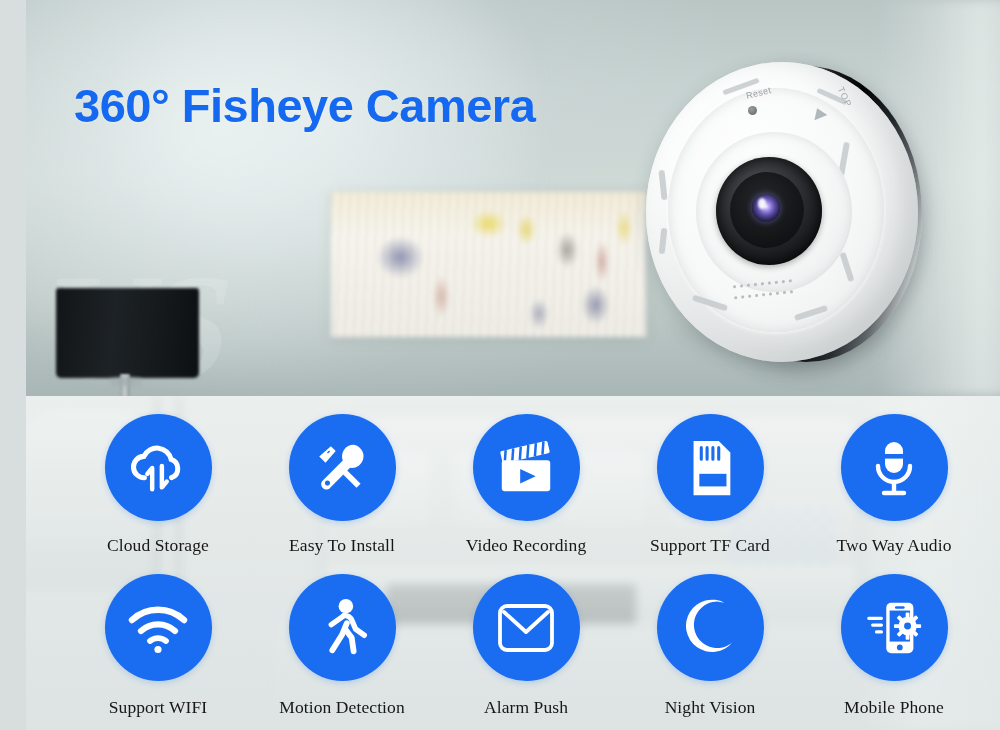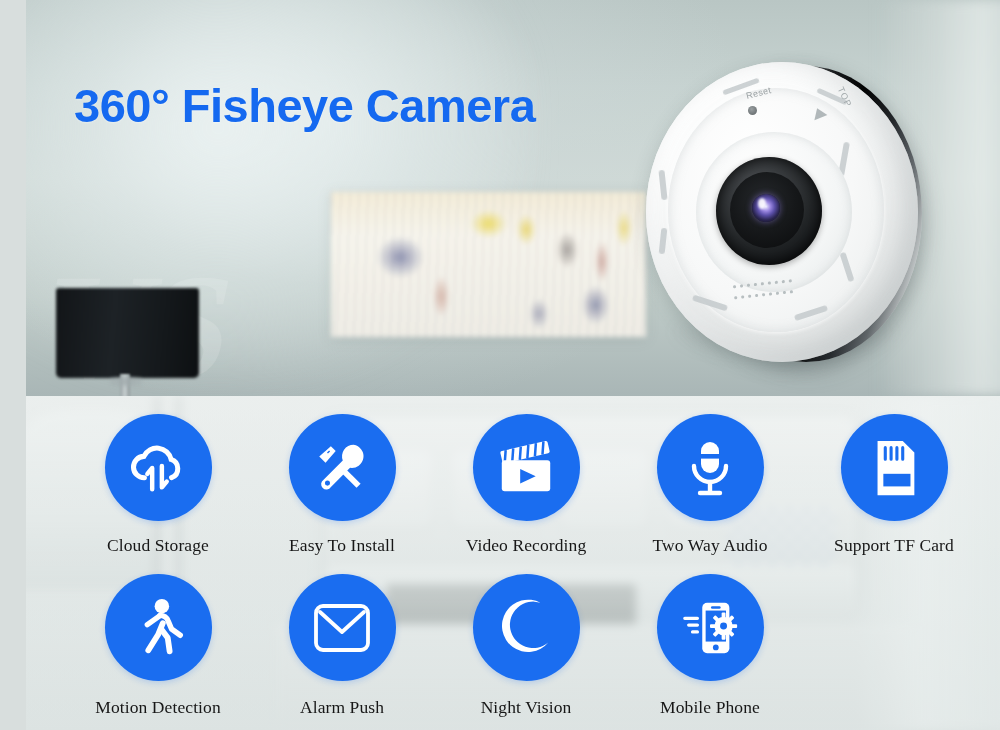--- a/index.html
+++ b/index.html
@@ -412,42 +412,55 @@
      <rect x="8" y="24" width="50" height="32" rx="3" fill="#ffffff"></rect>
      <path d="M27 33l16 7.5-16 7.5z" fill="#1a6df0"></path>
    </svg>
             </span>
           </div>
           <div class="caption" style="color: rgb(23, 23, 23);">Video Recording</div>
         </div>
         <div class="cell">
           <div class="bubble" style="background: rgb(26, 109, 240);">
             <span>
+              <svg width="58" height="62" viewBox="0 0 58 64">
+     <path d="M12 4h26l12 12v44H12z" fill="#ffffff"></path>
+     <path d="M20 11v12M26 11v12M32 11v12M38 11v12" stroke="#1a6df0" stroke-width="3.2" stroke-linecap="round"></path>
+     <rect x="18" y="38" width="28" height="13" fill="#1a6df0"></rect>
+   </svg>
+            </span>
+          </div>
+          <div class="caption" style="color: rgb(23, 23, 23);">Support TF Card</div>
+        </div>
+        <div class="cell">
+          <div class="bubble" style="background: rgb(26, 109, 240);">
+            <span>
               <svg width="56" height="64" viewBox="0 0 56 64">
      <rect x="19" y="6" width="18" height="31" rx="9" fill="#ffffff"></rect>
      <rect x="19" y="18" width="18" height="4.6" fill="#1a6df0"></rect>
      <path d="M12 30a16 16 0 0 0 32 0" fill="none" stroke="#ffffff" stroke-width="4.4" stroke-linecap="round"></path>
      <path d="M28 46v10" stroke="#ffffff" stroke-width="4.4" stroke-linecap="round"></path>
      <path d="M18 57h20" stroke="#ffffff" stroke-width="4.4" stroke-linecap="round"></path>
    </svg>
             </span>
           </div>
           <div class="caption" style="color: rgb(23, 23, 23);">Two Way Audio</div>
         </div>
-        <div class="cell">
-          <div class="bubble" style="background: rgb(26, 109, 240);">
-            <span>
-              <svg width="58" height="62" viewBox="0 0 58 64">
-     <path d="M12 4h26l12 12v44H12z" fill="#ffffff"></path>
-     <path d="M20 11v12M26 11v12M32 11v12M38 11v12" stroke="#1a6df0" stroke-width="3.2" stroke-linecap="round"></path>
-     <rect x="18" y="38" width="28" height="13" fill="#1a6df0"></rect>
-   </svg>
-            </span>
-          </div>
-          <div class="caption" style="color: rgb(23, 23, 23);">Support TF Card</div>
+        <div class="cell row2">
+          <div class="bubble" style="background: rgb(26, 109, 240);">
+            <span>
+              <svg width="64" height="54" viewBox="0 0 64 54">
+     <path d="M6 19a38 38 0 0 1 52 0" fill="none" stroke="#ffffff" stroke-width="6.4" stroke-linecap="round"></path>
+     <path d="M15 30a25 25 0 0 1 34 0" fill="none" stroke="#ffffff" stroke-width="6.2" stroke-linecap="round"></path>
+     <path d="M24 40a12.5 12.5 0 0 1 16 0" fill="none" stroke="#ffffff" stroke-width="5.8" stroke-linecap="round"></path>
+     <circle cx="32" cy="48.5" r="3.6" fill="#ffffff"></circle>
+   </svg>
+            </span>
+          </div>
+          <div class="caption" style="color: rgb(23, 23, 23);">Support WIFI</div>
         </div>
         <div class="cell row2">
           <div class="bubble" style="background: rgb(26, 109, 240);">
             <span>
               <svg width="58" height="62" viewBox="0 0 58 64">
      <circle cx="33" cy="9.5" r="7.5" fill="#ffffff"></circle>
      <path d="M31 19c4 0 7 2 8.4 5.6L43 33l9 6.5" fill="none" stroke="#ffffff" stroke-width="5.6" stroke-linecap="round" stroke-linejoin="round"></path>
      <path d="M30 20l-12 8.5" fill="none" stroke="#ffffff" stroke-width="5.6" stroke-linecap="round"></path>
      <path d="M34 27l-5 12-10 16" fill="none" stroke="#ffffff" stroke-width="6" stroke-linecap="round" stroke-linejoin="round"></path>
      <path d="M33 34l6 8 2 14" fill="none" stroke="#ffffff" stroke-width="6" stroke-linecap="round" stroke-linejoin="round"></path>

